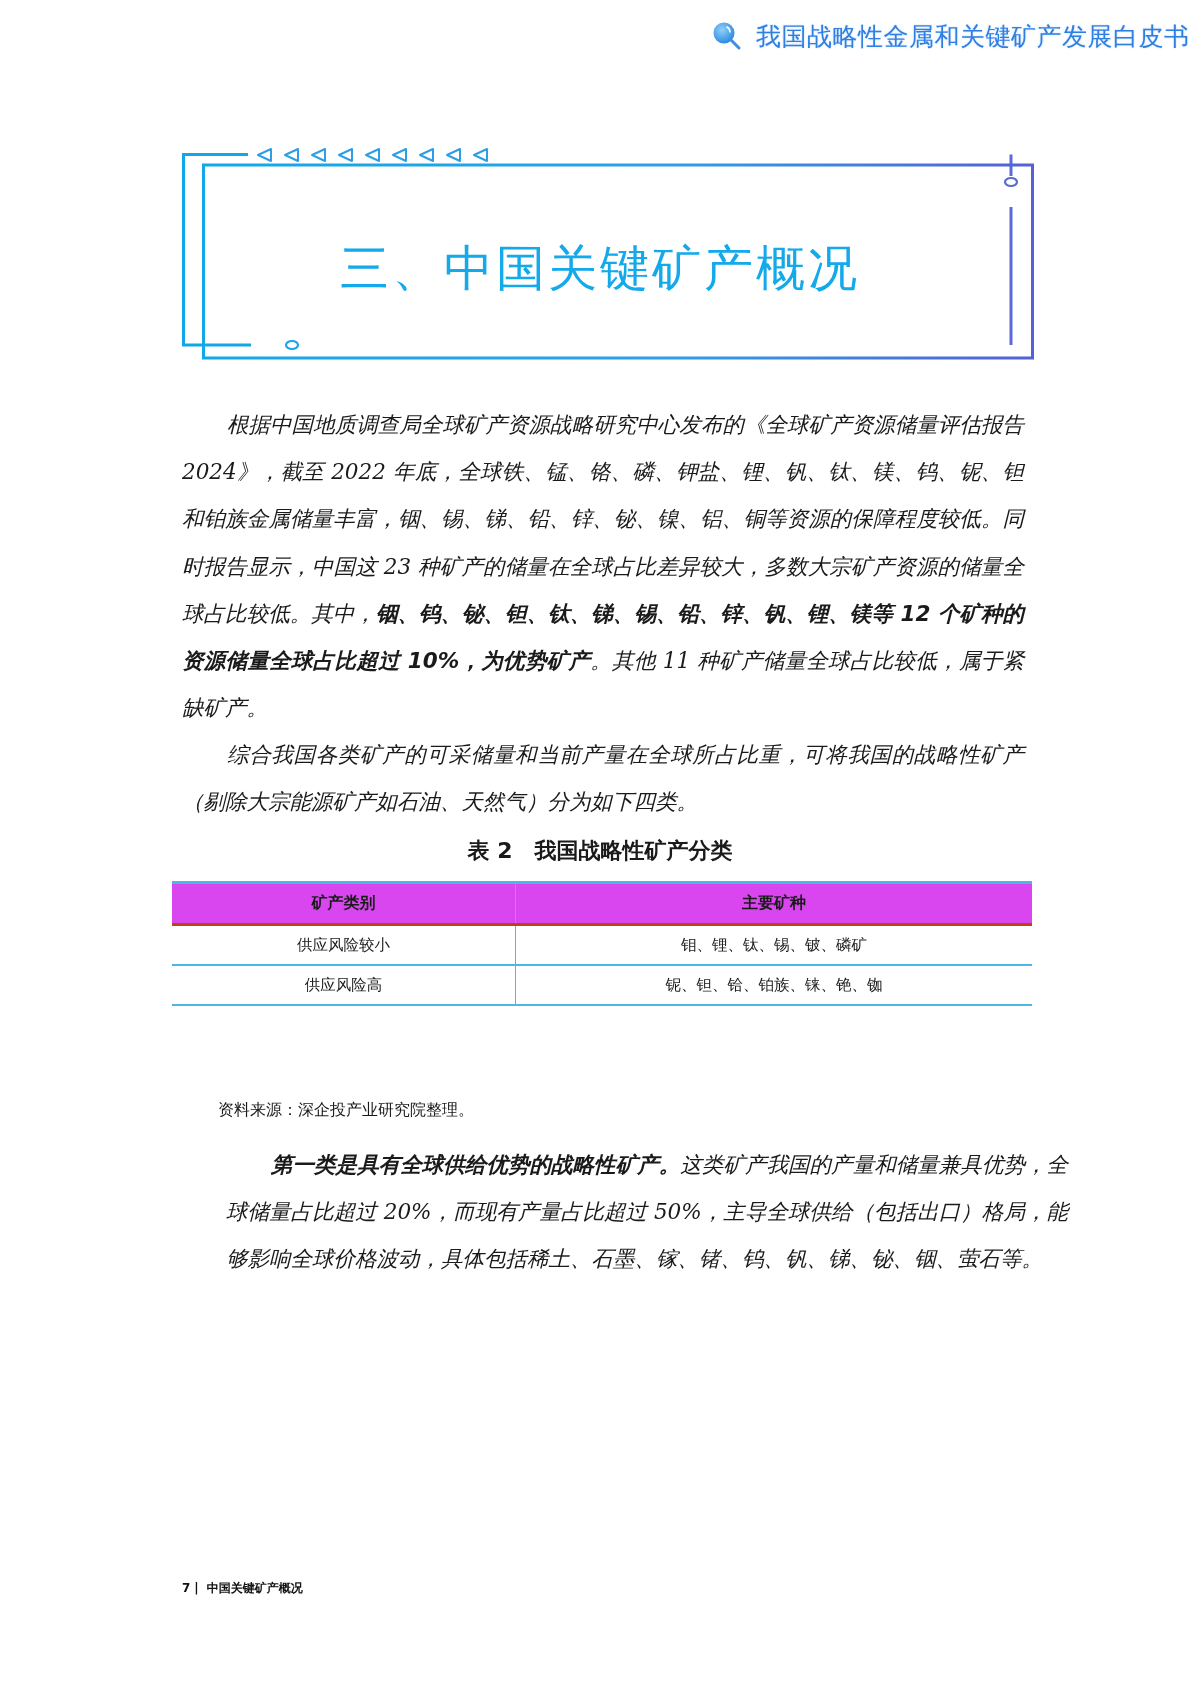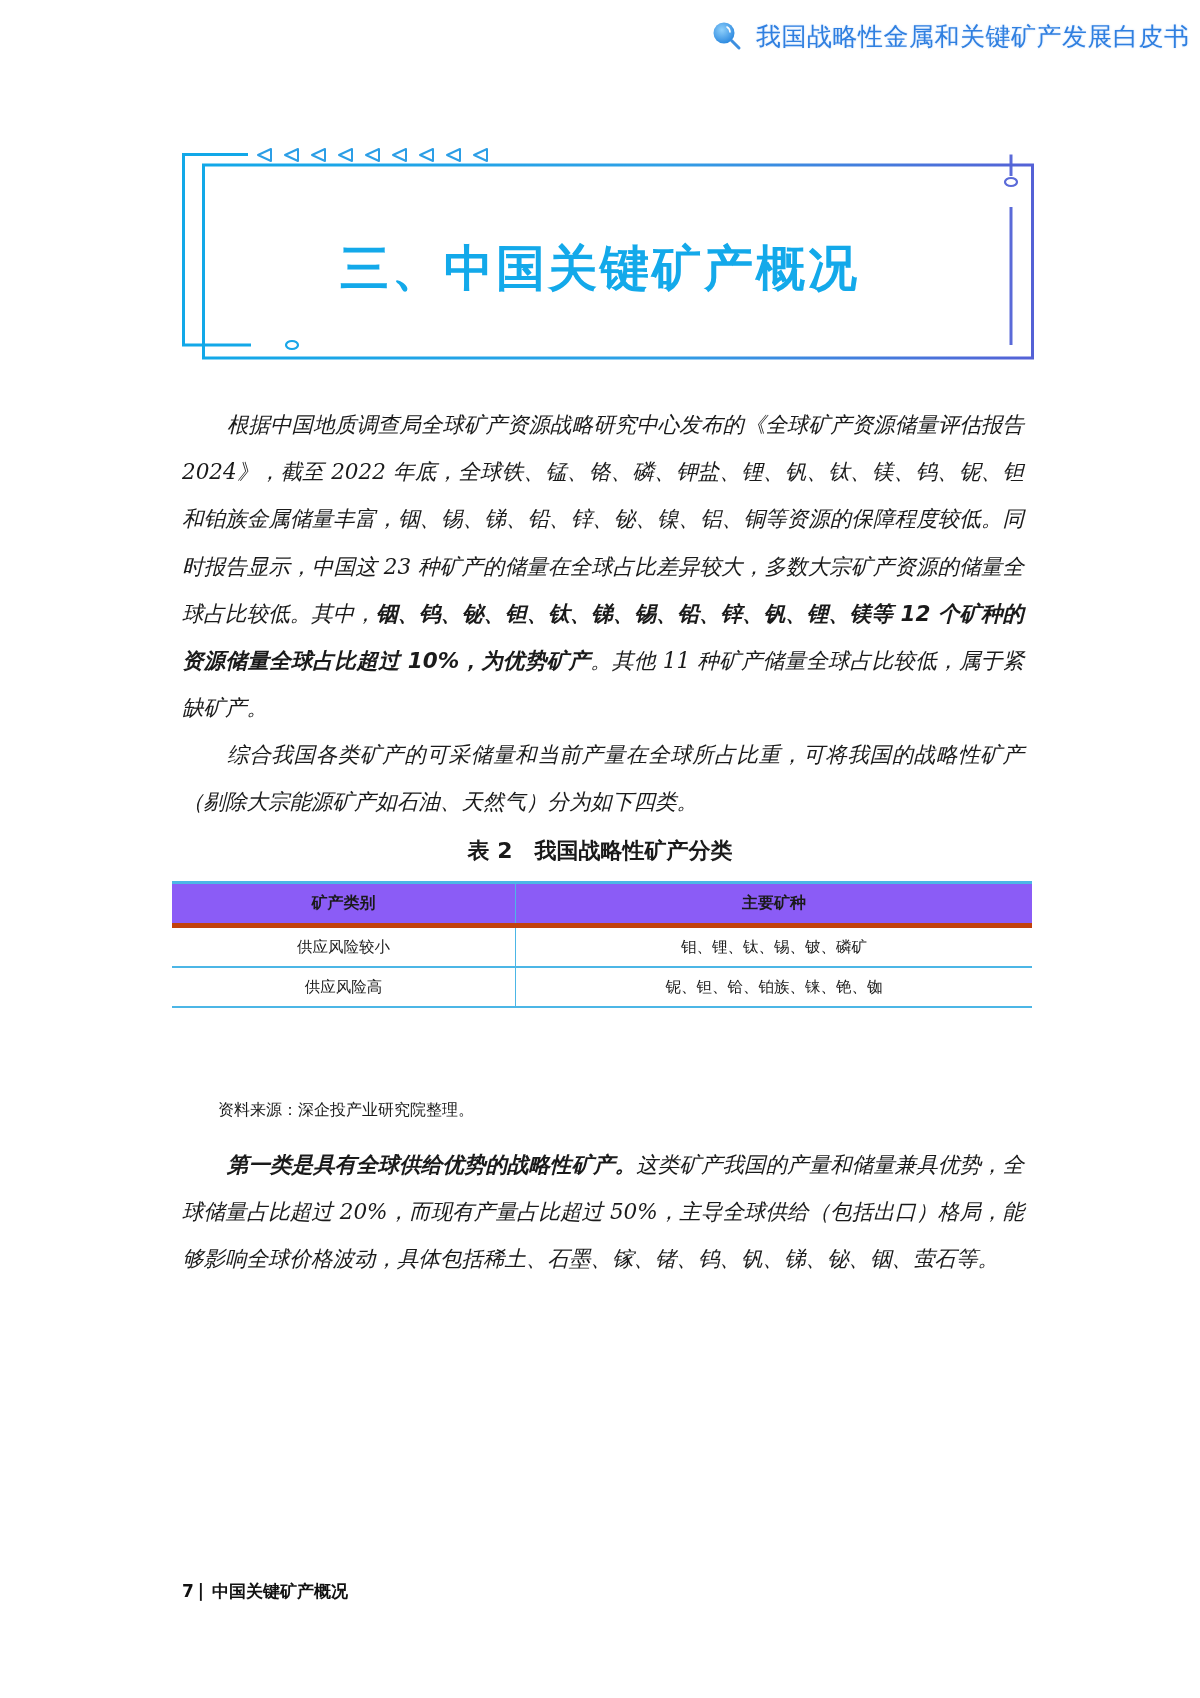--- a/index.html
+++ b/index.html
@@ -10,45 +10,45 @@
   
   .hdr-icon { left:712px; top:21px; width:30px; height:30px; }
   .hdr-title { left:756px; top:20px; font-family:"DejaVu Sans","Liberation Sans",sans-serif;
     font-weight:normal; font-size:25px; letter-spacing:0.5px; white-space:nowrap;
     color:#2f7fe0; text-shadow:0 0 2px rgba(60,140,240,0.35); }
 
   
   .frame-svg { left:0; top:0; width:1200px; height:400px; }
 
   .section-title { left:0; width:1200px; top:236px; text-align:center;
-    font-family:"DejaVu Sans","Liberation Sans",sans-serif; font-weight:bold;
+    font-family:"DejaVu Sans","Liberation Sans",sans-serif; font-weight:normal;
     font-size:49px; color:#13a9ea; letter-spacing:3px; white-space:nowrap; }
 
   
   .para { left:182px; width:842px; font-size:21.5px; line-height:47.2px; margin:0;
           text-align:justify; text-justify:inter-character;font-style:italic; }
   .indent { text-indent:45px; }
   .bold { font-weight:bold; font-family:"DejaVu Sans","Liberation Sans",sans-serif; }
 
   .table-caption { left:0; width:1200px; top:836px; text-align:center; font-weight:bold;
     font-size:22px; font-family:"DejaVu Sans","Liberation Sans",sans-serif; white-space:pre; }
 
   table.data { position:absolute; left:172px; top:881px; width:860px; border-collapse:collapse;
     font-size:15.5px; }
   table.data th, table.data td { height:38px; text-align:center; padding:0;
     border-bottom:2px solid #4cb6e6; }
-  table.data th { background:#8b5cf6; font-weight:bold; font-family:"DejaVu Sans","Liberation Sans",sans-serif;
-    font-size:16px; border-top:3px solid #4cb6e6; border-bottom:5px solid #c2410c; height:39px; }
+  table.data th { background:#d946ef; font-weight:bold; font-family:"DejaVu Sans","Liberation Sans",sans-serif;
+    font-size:16px; border-top:3px solid #4cb6e6; border-bottom:3px solid #c2410c; height:39px; }
   table.data .c1 { width:343px; border-right:1.5px solid #4cb6e6; }
   table.data tr:last-child td { border-bottom:2.5px solid #4cb6e6; }
 
   .source { left:218px; top:1100px; font-size:16px; white-space:nowrap; }
 
   .footer { left:182px; top:1580px; font-family:"DejaVu Sans","Liberation Sans",sans-serif;
-    font-weight:bold; font-size:17px; white-space:nowrap; color:#111; }
+    font-weight:bold; font-size:12px; white-space:nowrap; color:#111; }
 </style>
 </head>
 <body>
 
 <div class="abs hdr-icon">
   <svg width="30" height="30" viewBox="0 0 30 30">
     <defs>
       <radialGradient id="mg" cx="40%" cy="35%" r="65%">
         <stop offset="0%" stop-color="#8fd0fb"></stop>
         <stop offset="100%" stop-color="#2f8be0"></stop>
@@ -120,17 +120,17 @@
     </tr>
     <tr>
       <td class="c1">供应风险高</td>
       <td>铌、钽、铪、铂族、铼、铯、铷</td>
     </tr>
   </tbody>
 </table>
 
 <div class="abs source">资料来源：深企投产业研究院整理。</div>
 
-<p class="abs para indent" style="top:1141px;"><span class="bold">第一类是具有全球供给优势的战略性矿产。</span><span>这类矿产我国的产量和储量兼具优势，全球储量占比超过 20%，而现有产量占比超过 50%，主导全球供给（包括出口）格局，能够影响全球价格波动，具体包括稀土、石墨、镓、锗、钨、钒、锑、铋、铟、萤石等。</span></p>
+<p class="abs para indent" style="top:1141px;margin-left:44px;"><span class="bold">第一类是具有全球供给优势的战略性矿产。</span><span>这类矿产我国的产量和储量兼具优势，全球储量占比超过 20%，而现有产量占比超过 50%，主导全球供给（包括出口）格局，能够影响全球价格波动，具体包括稀土、石墨、镓、锗、钨、钒、锑、铋、铟、萤石等。</span></p>
 
 <div class="abs footer">
   <span>7</span><span style="margin:0 8px 0 4px;">|</span><span>中国关键矿产概况</span>
 </div>
 
 </body></html>

